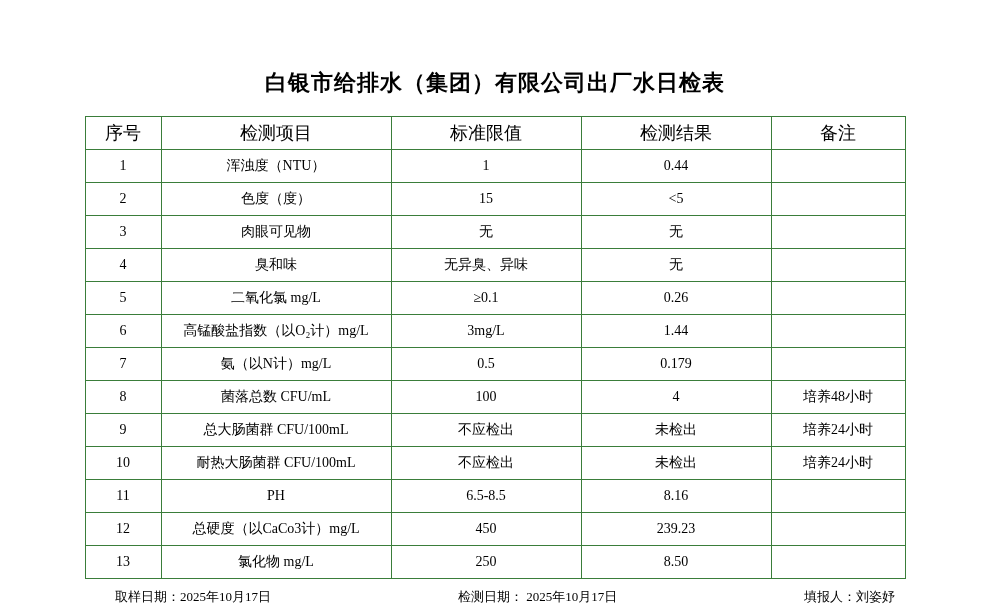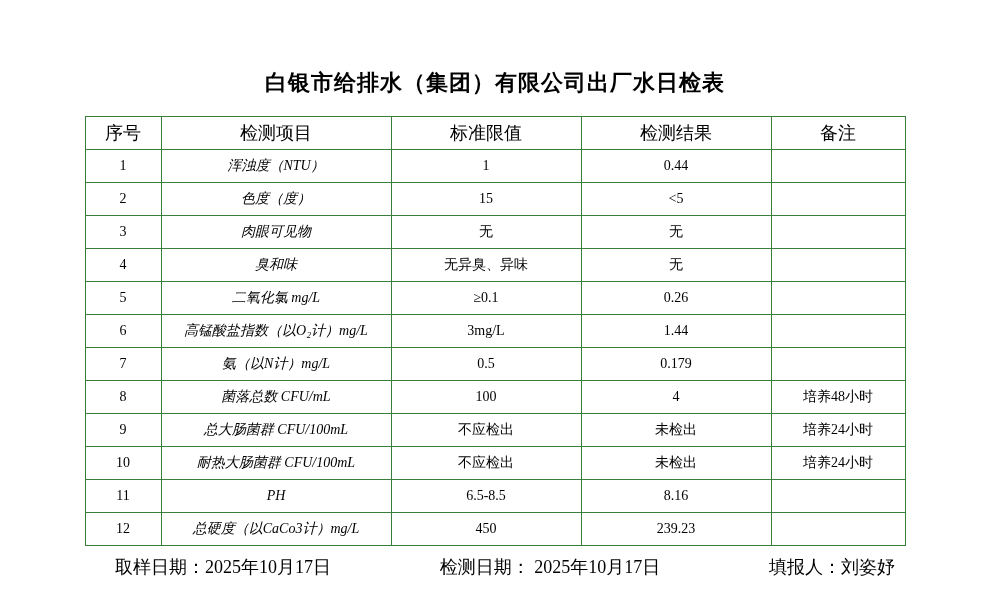--- a/index.html
+++ b/index.html
@@ -50,26 +50,26 @@
   table.report th {
     font-weight: normal;
     font-size: 18px;
   }
   col.c-no    { width: 76px; }
   col.c-item  { width: 230px; }
   col.c-std   { width: 190px; }
   col.c-res   { width: 190px; }
   col.c-note  { width: 134px; }
   .cell-no { font-size: 14px; }
-  .cell-item { font-size: 14px; font-style: italic; }
+  .cell-item { font-size: 14px; }
   .footer {
     width: 820px;
     margin: 0 auto;
     padding-top: 9px;
-    font-size: 18px;
+    font-size: 13px;
     font-family: "Liberation Serif", serif;
     display: flex;
     justify-content: space-between;
     padding-left: 30px;
     padding-right: 10px;
     box-sizing: border-box;
   }
   .footer span { white-space: nowrap; }
 </style>
 </head>
@@ -174,20 +174,27 @@
         <td>8.16</td>
         <td></td>
       </tr>
       <tr>
         <td class="cell-no">12</td>
         <td class="cell-item">总硬度（以CaCo3计）mg/L</td>
         <td>450</td>
         <td>239.23</td>
         <td></td>
       </tr>
+      <tr>
+        <td class="cell-no">13</td>
+        <td class="cell-item">氯化物 mg/L</td>
+        <td>250</td>
+        <td>8.50</td>
+        <td></td>
+      </tr>
     </tbody>
   </table>
 
   <div class="footer">
     <span>取样日期：2025年10月17日</span>
     <span>检测日期： 2025年10月17日</span>
     <span>填报人：刘姿妤</span>
   </div>
 
 </div>

